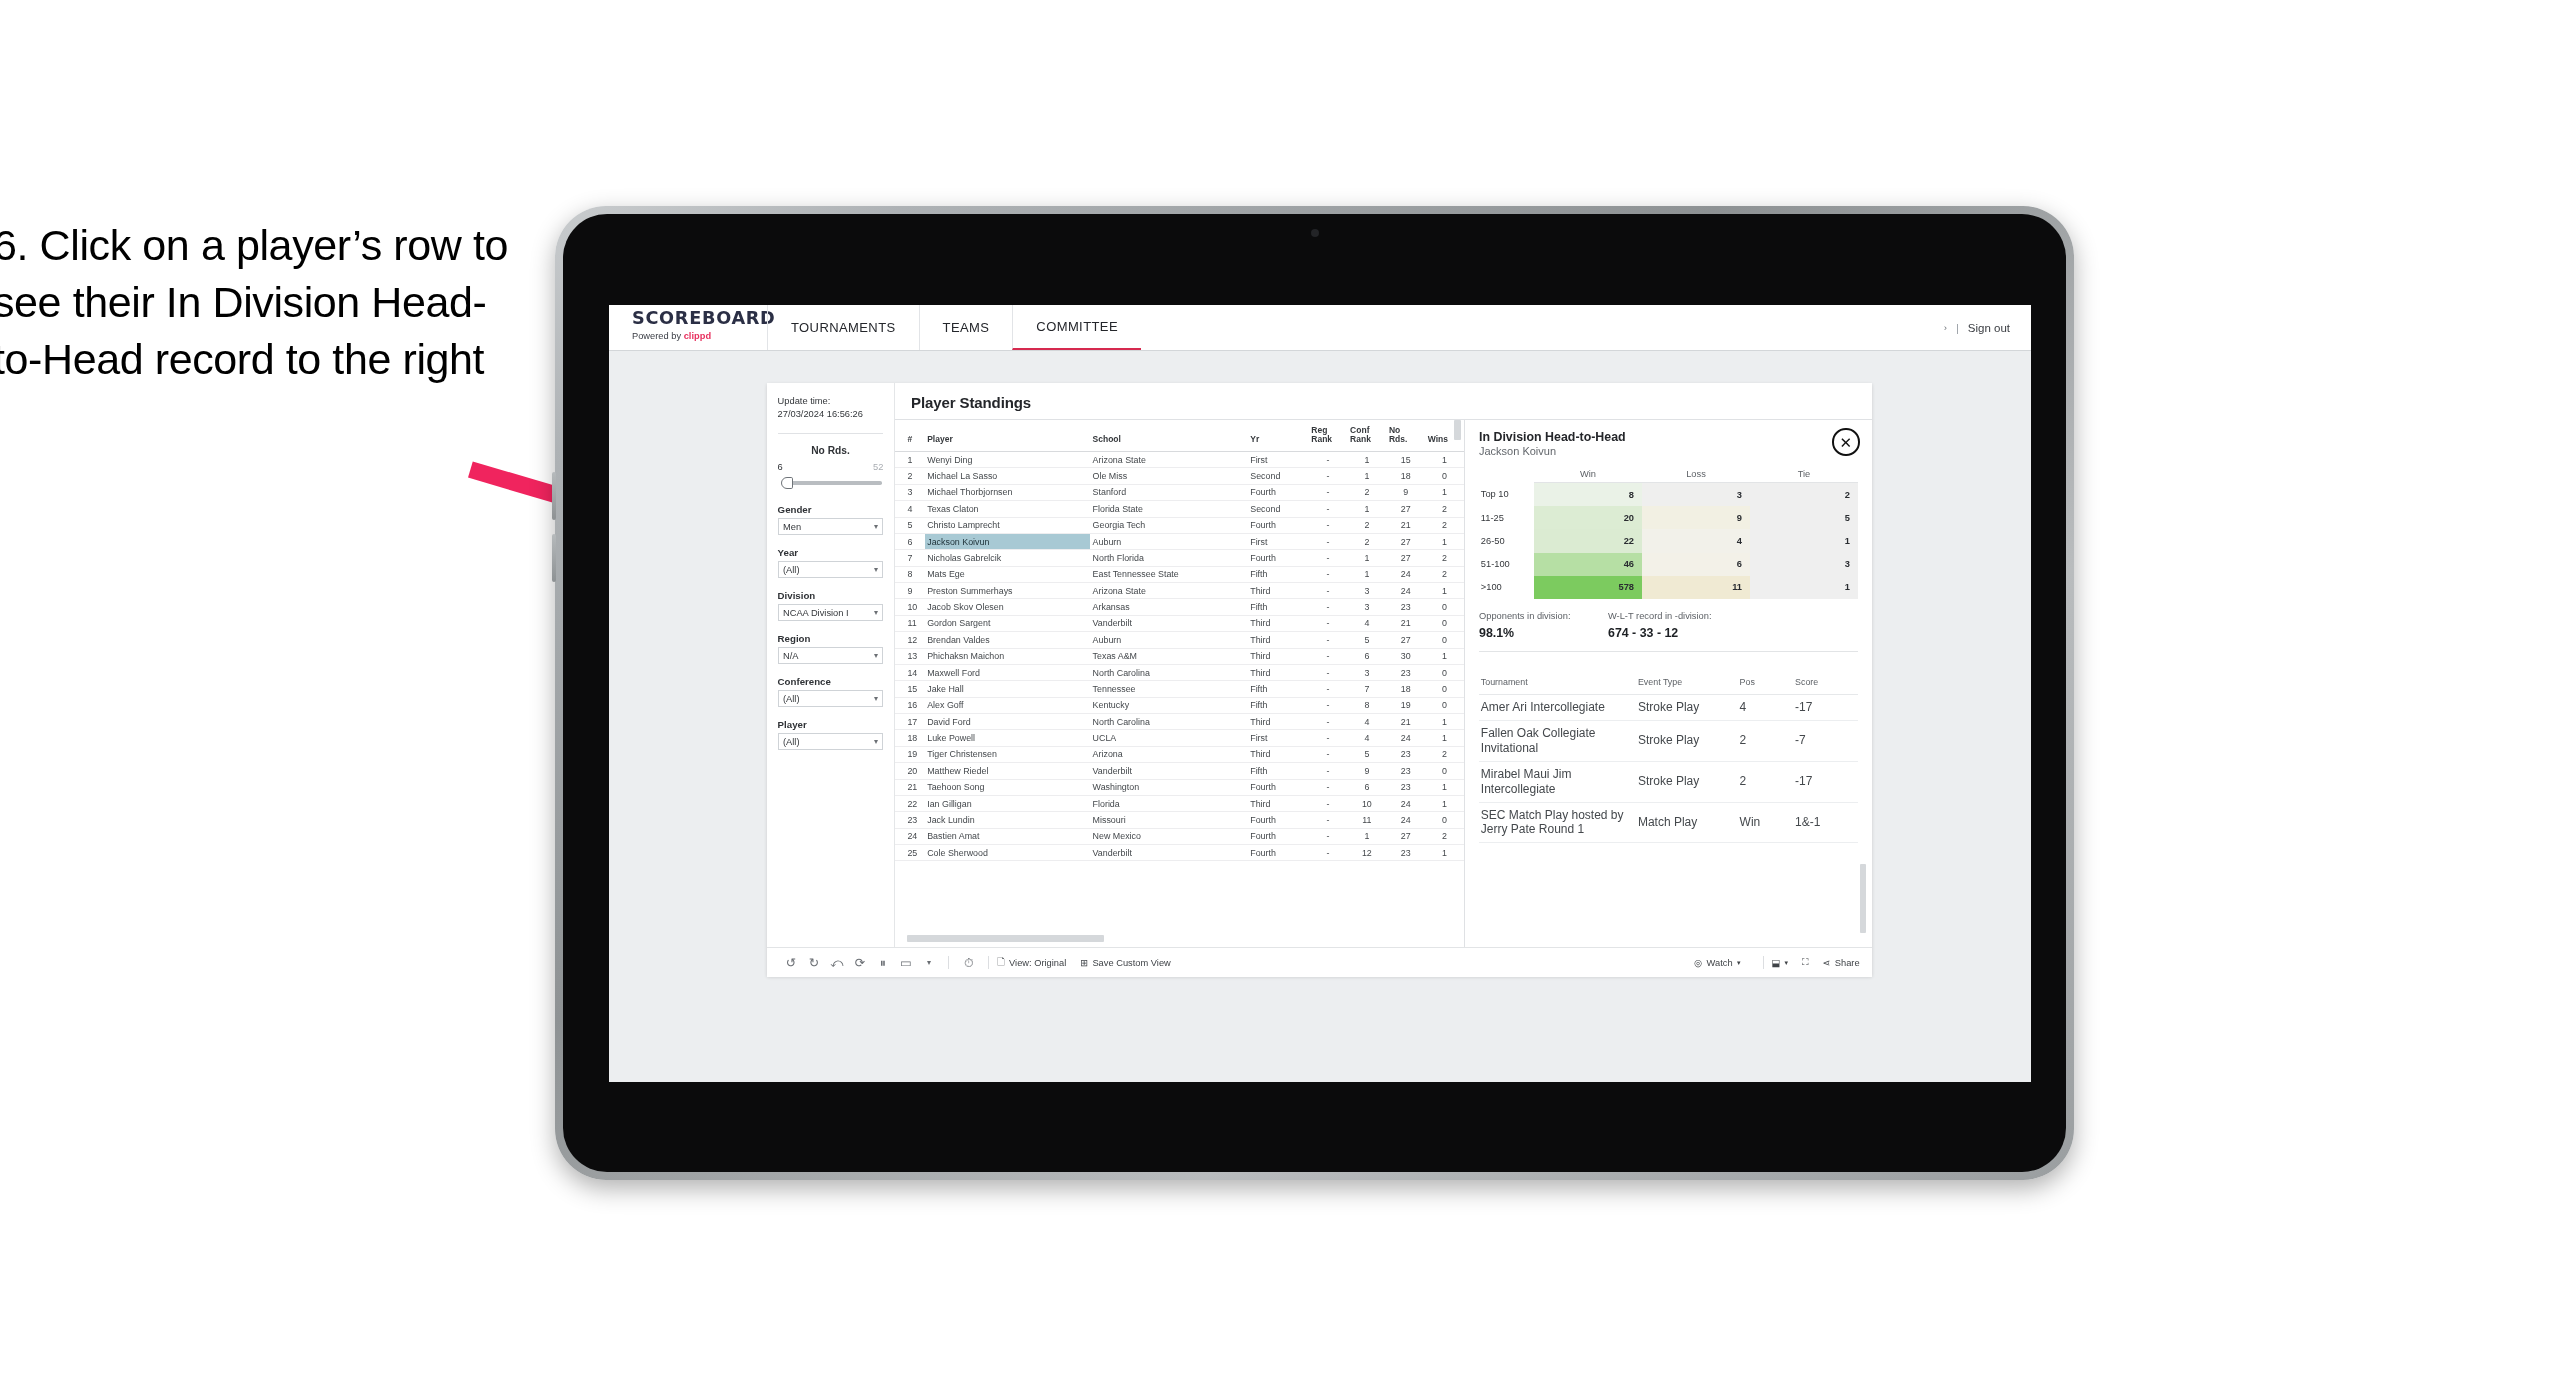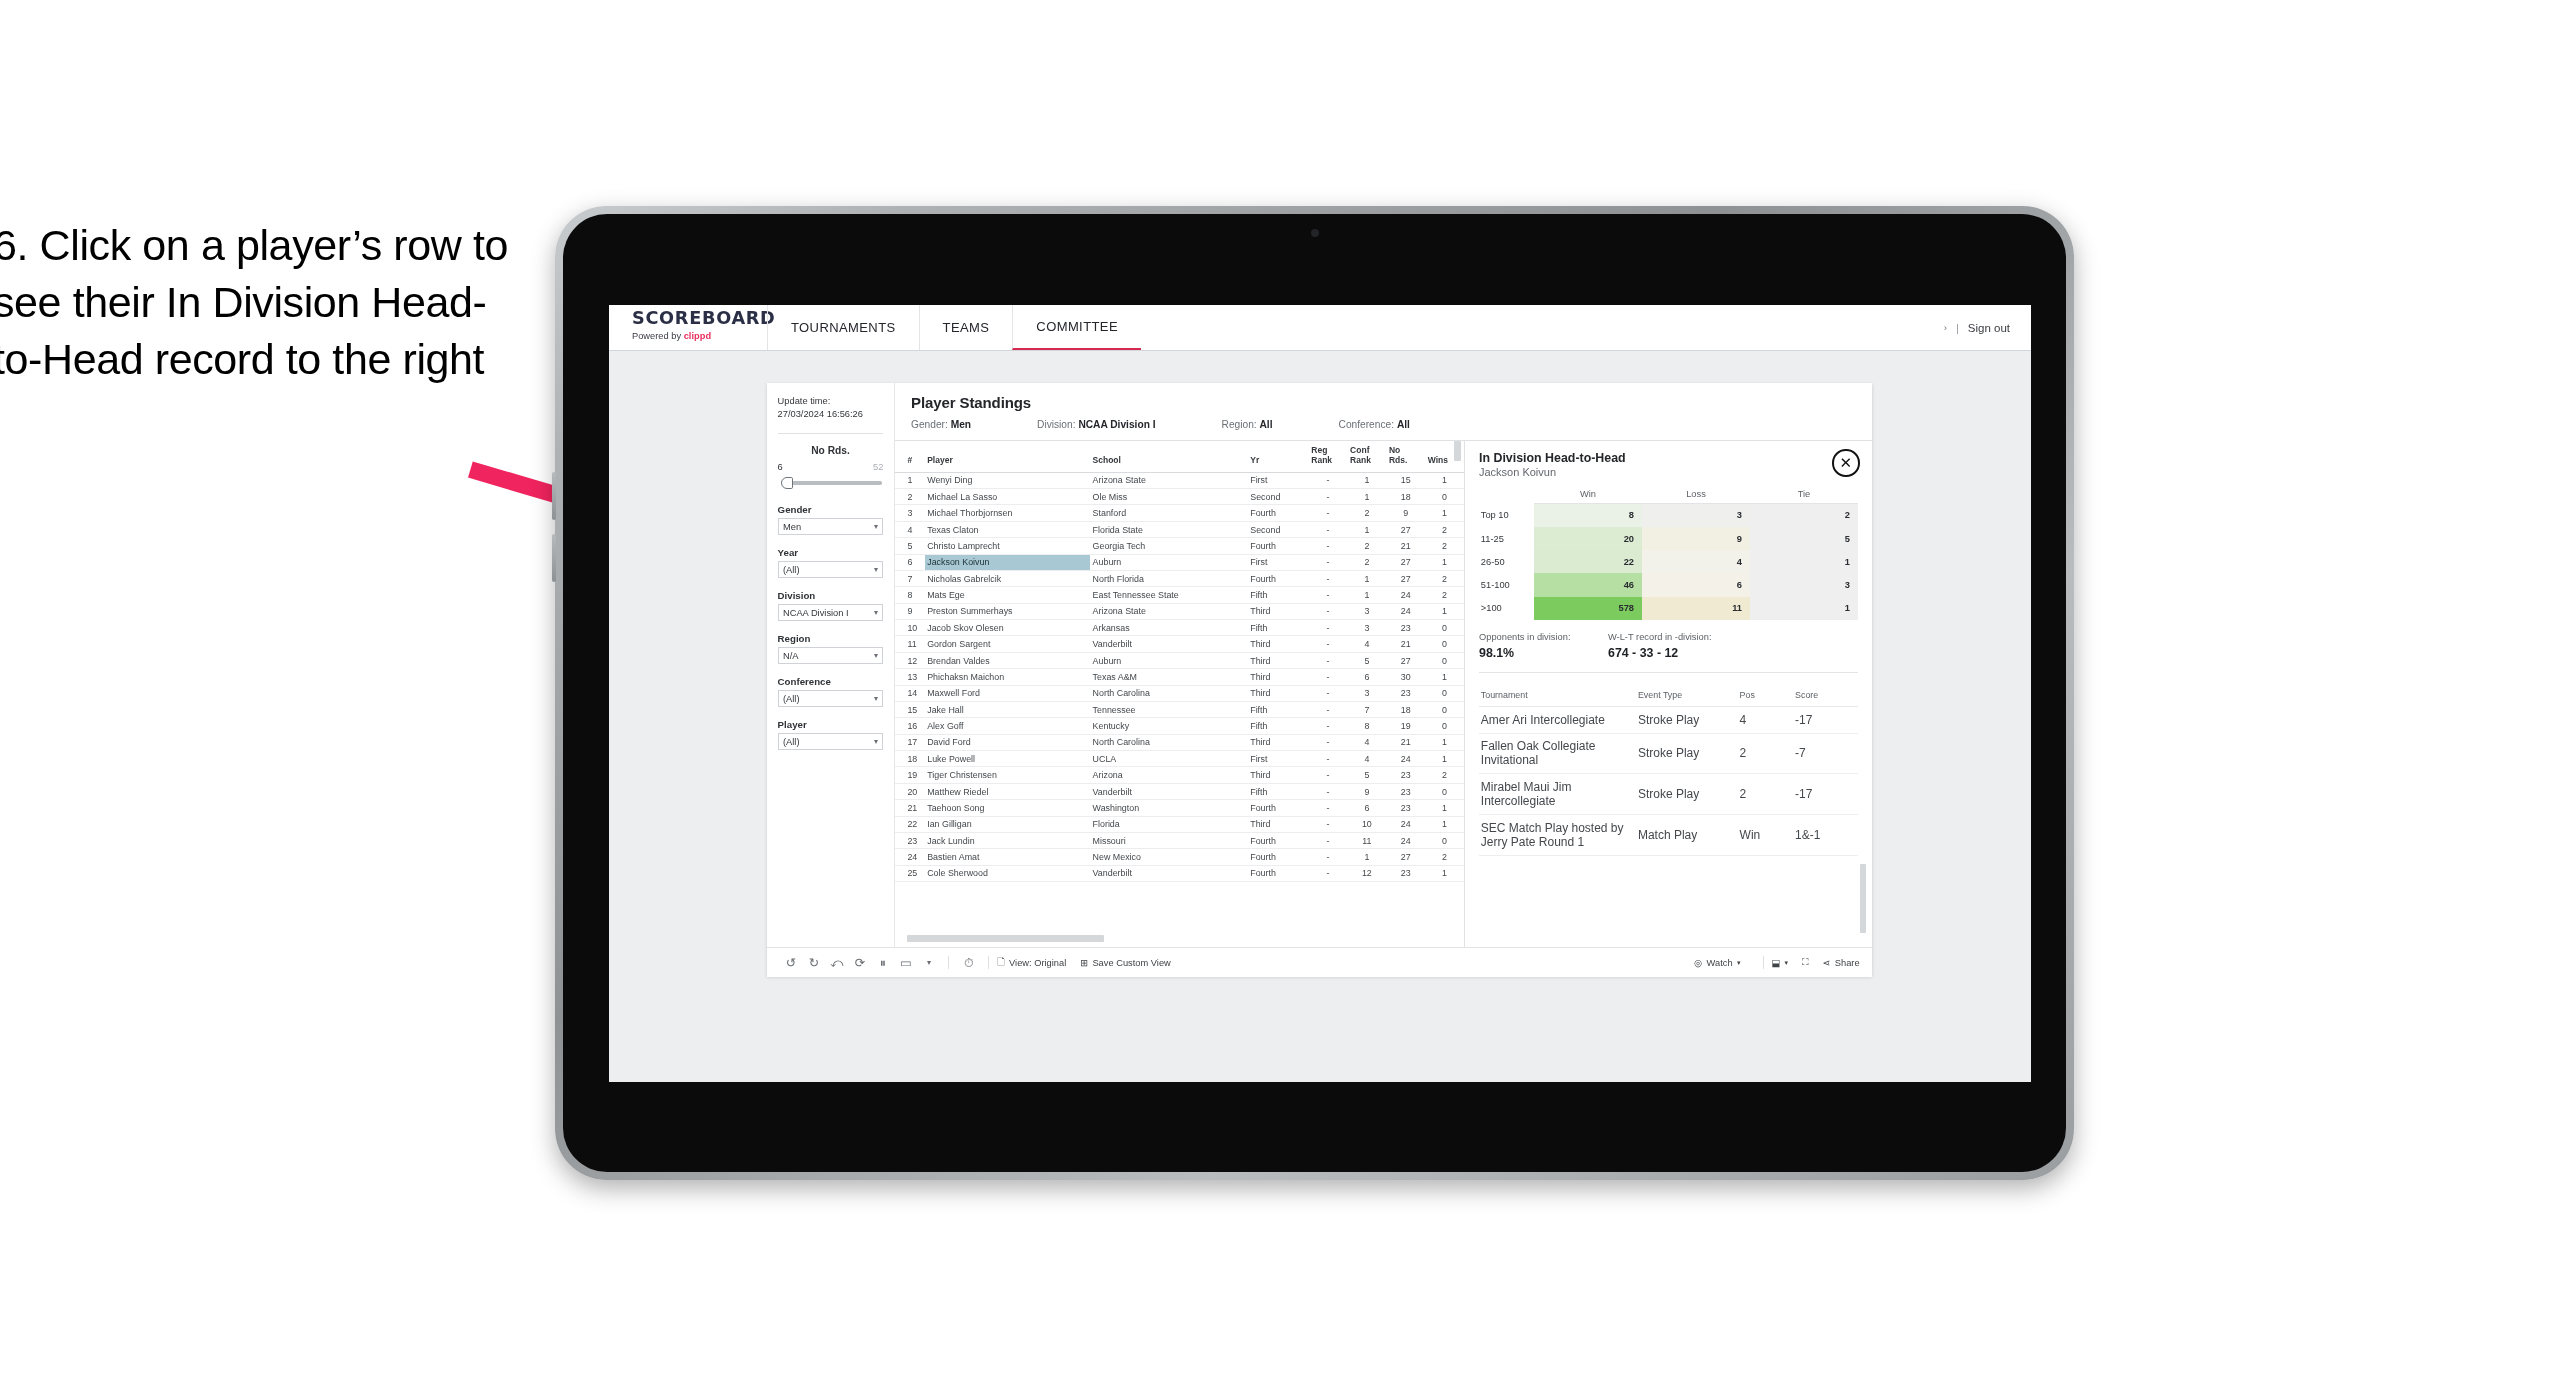--- a/index.html
+++ b/index.html
@@ -194,21 +194,21 @@
   table.hm td.rl { font-size:9.3px; color:#35383c; padding-left:1.8px; }
   table.hm td.v { font-size:9.3px; color:#2a2d31; text-align:right; padding: 6.6px 8px 6.6px 0; font-weight:600; }
 
   .stats { display:flex; margin-top: 12.4px; }
   .stat { }
   .stat.s1 { width: 129px; }
   .stat .sl { font-size:9.3px; color:#5d6166; }
   .stat .sv { font-size:12.4px; font-weight:700; color:#1d2024; margin-top:4.4px; }
 
   .tour-sep { border-top:0.9px solid #e2e4e6; margin-top: 11.5px; }
-  table.tour { width:100%; border-collapse:collapse; table-layout:fixed; margin-top: 11px; }
+  table.tour { width:100%; border-collapse:collapse; table-layout:fixed; margin-top: 19px; }
   table.tour th {
     font-size:8.9px; font-weight:400; color:#5d6166; text-align:left;
     padding: 6.2px 1.8px; border-bottom:0.9px solid #e6e8ea;
   }
   table.tour td {
     font-size:12px; color:#44484c; padding: 5.3px 1.8px; border-bottom:0.9px solid #eceef0; line-height:1.22;
   }
   .t-name { width: 85px; }
   .t-type { width: 55px; }
   .t-pos  { width: 30px; }
@@ -333,38 +333,20 @@
                   <div class="flabel">Player</div>
                   <div class="fselect">
                     <span>(All)</span>
                     <span class="car">▾</span>
                   </div>
                 </div>
               </div>
 
               <div class="main">
                 <div class="ps-title">Player Standings</div>
-                <div class="meta-row">
-                  <div class="mi">
-                    <span>Gender:</span>
-                    <b>Men</b>
-                  </div>
-                  <div class="mi">
-                    <span>Division:</span>
-                    <b>NCAA Division I</b>
-                  </div>
-                  <div class="mi">
-                    <span>Region:</span>
-                    <b>All</b>
-                  </div>
-                  <div class="mi">
-                    <span>Conference:</span>
-                    <b>All</b>
-                  </div>
-                </div>
 
                 <div class="split">
 
                   <div class="table-wrap">
                     <div class="vscroll-t"></div>
                     <table class="std">
                       <thead>
                         <tr>
                           <th class="c-rank">#</th>
                           <th class="c-player">Player</th>

